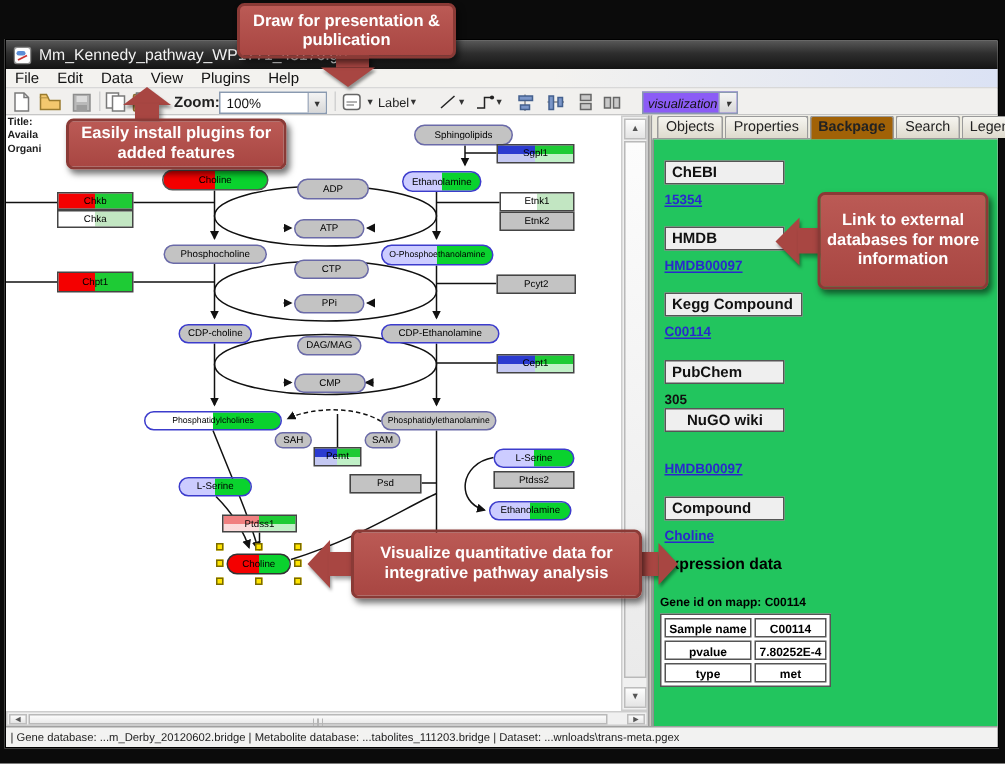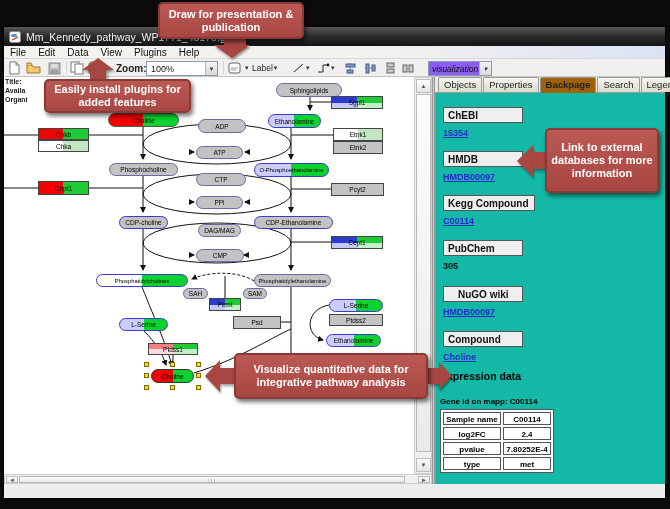--- a/index.html
+++ b/index.html
@@ -41,21 +41,21 @@
         background:repeating-linear-gradient(90deg,#b5b5b5 0 1px,transparent 1px 3px);}
   #splitter{position:absolute;left:428px;top:0;width:3px;height:407px;background:#c9c6bf;border-left:1px solid #9a9a9a;
             border-right:1px solid #9a9a9a;box-sizing:border-box;}
   
   #panel{position:absolute;left:431px;top:0;width:230px;height:407px;background:#fff;box-sizing:border-box;}
   #tabbar{position:absolute;left:0;top:0;width:100%;height:16px;background:#eceade;border-bottom:1px solid #9a9a9a;
           display:flex;align-items:flex-end;padding-left:3px;box-sizing:border-box;font-size:9.5px;}
   .tab{border:1px solid #9a9a9a;border-bottom:none;background:linear-gradient(#f6f5f0,#dedacd);
        padding:1px 5px 2px;margin-right:1px;border-radius:2px 2px 0 0;color:#222;}
   .tab.active{background:#a16207;font-weight:bold;position:relative;top:1px;padding-bottom:3px;}
-  #panel-content{position:absolute;left:0;top:16px;width:100%;height:391px;background:#14b8a6;overflow:hidden;
+  #panel-content{position:absolute;left:0;top:16px;width:100%;height:391px;background:#22c55e;overflow:hidden;
                  border-left:1px solid #8f8f8f;box-sizing:border-box;text-decoration:underline;}
   .sec-hdr{position:absolute;left:7px;width:80px;height:16px;border:1px solid #555;background:#efefef;
            font-size:10px;font-weight:bold;color:#111;line-height:16px;padding-left:4px;box-sizing:border-box;}
   .sec-hdr.wide{width:92px;}
   .sec-val{position:absolute;left:7px;font-size:9px;font-weight:bold;}
   .sec-val.link{color:#2929cc;text-decoration:underline;}
   .sec-val.plain{color:#111;text-decoration:none;}
   #expr-heading{position:absolute;left:4px;font-size:10.5px;font-weight:bold;color:#000;}
   #mapp-line{position:absolute;left:4px;font-size:8px;font-weight:bold;color:#000;}
   #expr-table{position:absolute;left:4px;border:1px solid #555;padding:2px;background:#fff;}
@@ -392,49 +392,48 @@
       <div id="panel-content">
         <div id="sections-layer">
             <div class="sec-hdr" style="top: 14px;">ChEBI</div>
             <div class="sec-val link" style="top: 35px;">15354</div>
             <div class="sec-hdr" style="top: 58px;">HMDB</div>
             <div class="sec-val link" style="top: 79px;">HMDB00097</div>
             <div class="sec-hdr wide" style="top: 102px;">Kegg Compound</div>
             <div class="sec-val link" style="top: 123px;">C00114</div>
             <div class="sec-hdr" style="top: 147px;">PubChem</div>
             <div class="sec-val plain" style="top: 168px;">305</div>
-            <div class="sec-hdr" style="top: 193px; padding-left: 14px;">NuGO wiki</div>
+            <div class="sec-hdr" style="top: 179px; padding-left: 14px;">NuGO wiki</div>
             <div class="sec-val link" style="top: 214px;">HMDB00097</div>
             <div class="sec-hdr" style="top: 238px;">Compound</div>
             <div class="sec-val link" style="top: 259px;">Choline</div>
           </div>
         <div id="expr-heading" style="top:277px;">Expression data</div>
         <div id="mapp-line" style="top:304px;">Gene id on mapp: C00114</div>
         <div id="expr-table" style="top:316px;">
             <div class="xrow">
               <div class="xcell c0">Sample name</div>
               <div class="xcell c1">C00114</div>
-            </div>
-            <div class="xrow">
-              <div class="xcell c0">log2FC</div>
-              <div class="xcell c1">2.4</div>
             </div>
             <div class="xrow">
               <div class="xcell c0">pvalue</div>
               <div class="xcell c1">7.80252E-4</div>
             </div>
             <div class="xrow">
               <div class="xcell c0">type</div>
               <div class="xcell c1">met</div>
             </div>
           </div>
       </div>
     </div>
   </div>
 
+  <div id="statusbar">
+    <span>| Gene database: ...m_Derby_20120602.bridge | Metabolite database: ...tabolites_111203.bridge | Dataset: ...wnloads\trans-meta.pgex</span>
+  </div>
 </div>
 
 <div class="callout" style="left:158px;top:2px;width:146px;height:37px;">
   <span>Draw for presentation &amp; publication</span>
 </div>
 <div class="arrowpart" style="left:224px;top:37px;width:22px;height:8px;"></div>
 <div class="tri" style="left:214px;top:45px;border-left:18px solid transparent;border-right:18px solid transparent;border-top:13px solid #a84642;"></div>
 
 <div class="tri" style="left:82px;top:58px;border-left:16px solid transparent;border-right:16px solid transparent;border-bottom:12px solid #a84642;"></div>
 <div class="arrowpart" style="left:90px;top:69px;width:16px;height:11px;"></div>

